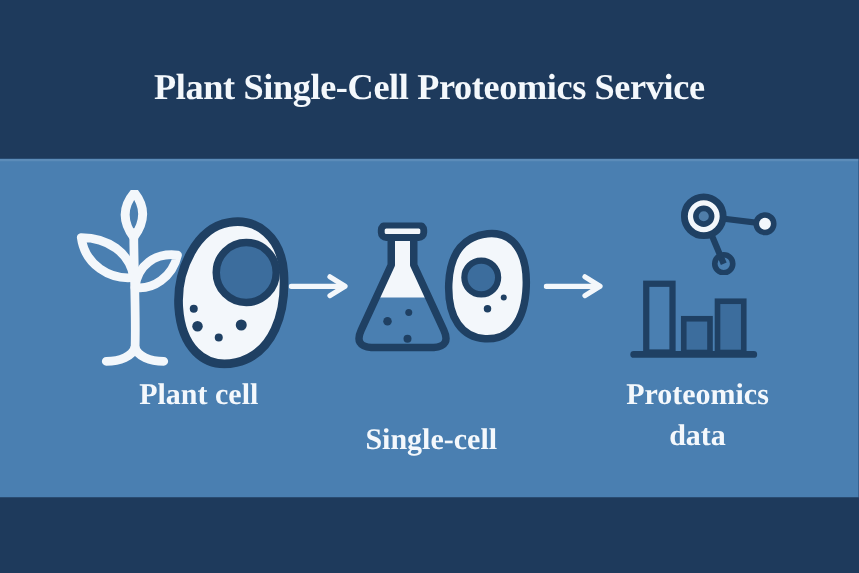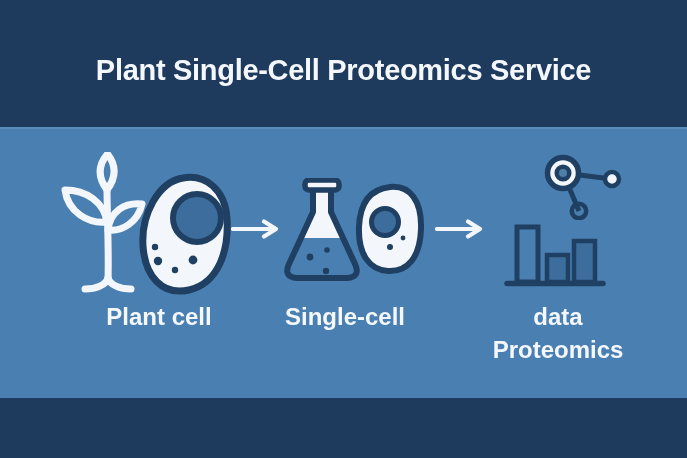--- a/index.html
+++ b/index.html
@@ -14,20 +14,21 @@
   *{margin:0;padding:0;box-sizing:border-box;}
   body{
     background:var(--band-dark);
     font-family:"Liberation Sans", sans-serif;
   }
   .canvas{
     position:relative;
     width:687px;height:458px;
     overflow:hidden;
     background:var(--band-dark);
+    font-family:Liberation Serif, serif;
   }
   .band-top{
     position:absolute;left:0;top:0;width:687px;height:127px;
     background:var(--band-dark);
     display:flex;align-items:center;justify-content:center;
     padding-top:14px;
   }
   .band-top h1{
     color:var(--text-white);
     font-size:29px;
@@ -139,25 +140,25 @@
     <svg class="abs" style="left:504px;top:95px;" width="102" height="66" viewBox="0 0 102 66">
       <rect class="nv" stroke-width="5" x="13" y="5" width="21" height="55"></rect>
       <rect class="bl nv" style="fill:var(--fill-blue)" stroke-width="4.5" x="43" y="33" width="21" height="27"></rect>
       <rect class="bl nv" style="fill:var(--fill-blue)" stroke-width="4.5" x="70" y="19" width="21" height="41"></rect>
       <line class="nv" stroke-width="5.5" stroke-linecap="round" x1="3" y1="61.5" x2="99" y2="61.5"></line>
     </svg>
 
     <div class="stage-label" style="left:59px;">
       <div>Plant cell</div>
     </div>
-    <div class="stage-label" style="left:245px;">
+    <div class="stage-label" style="left:245px;margin-top:36px;">
       <div>Single-cell</div>
     </div>
     <div class="stage-label" style="left:458px;">
+      <div>Proteomics</div>
       <div>data</div>
-      <div>Proteomics</div>
     </div>
 
   </main>
 
   <footer class="band-bottom"></footer>
 
 </div>
 
 </body></html>

